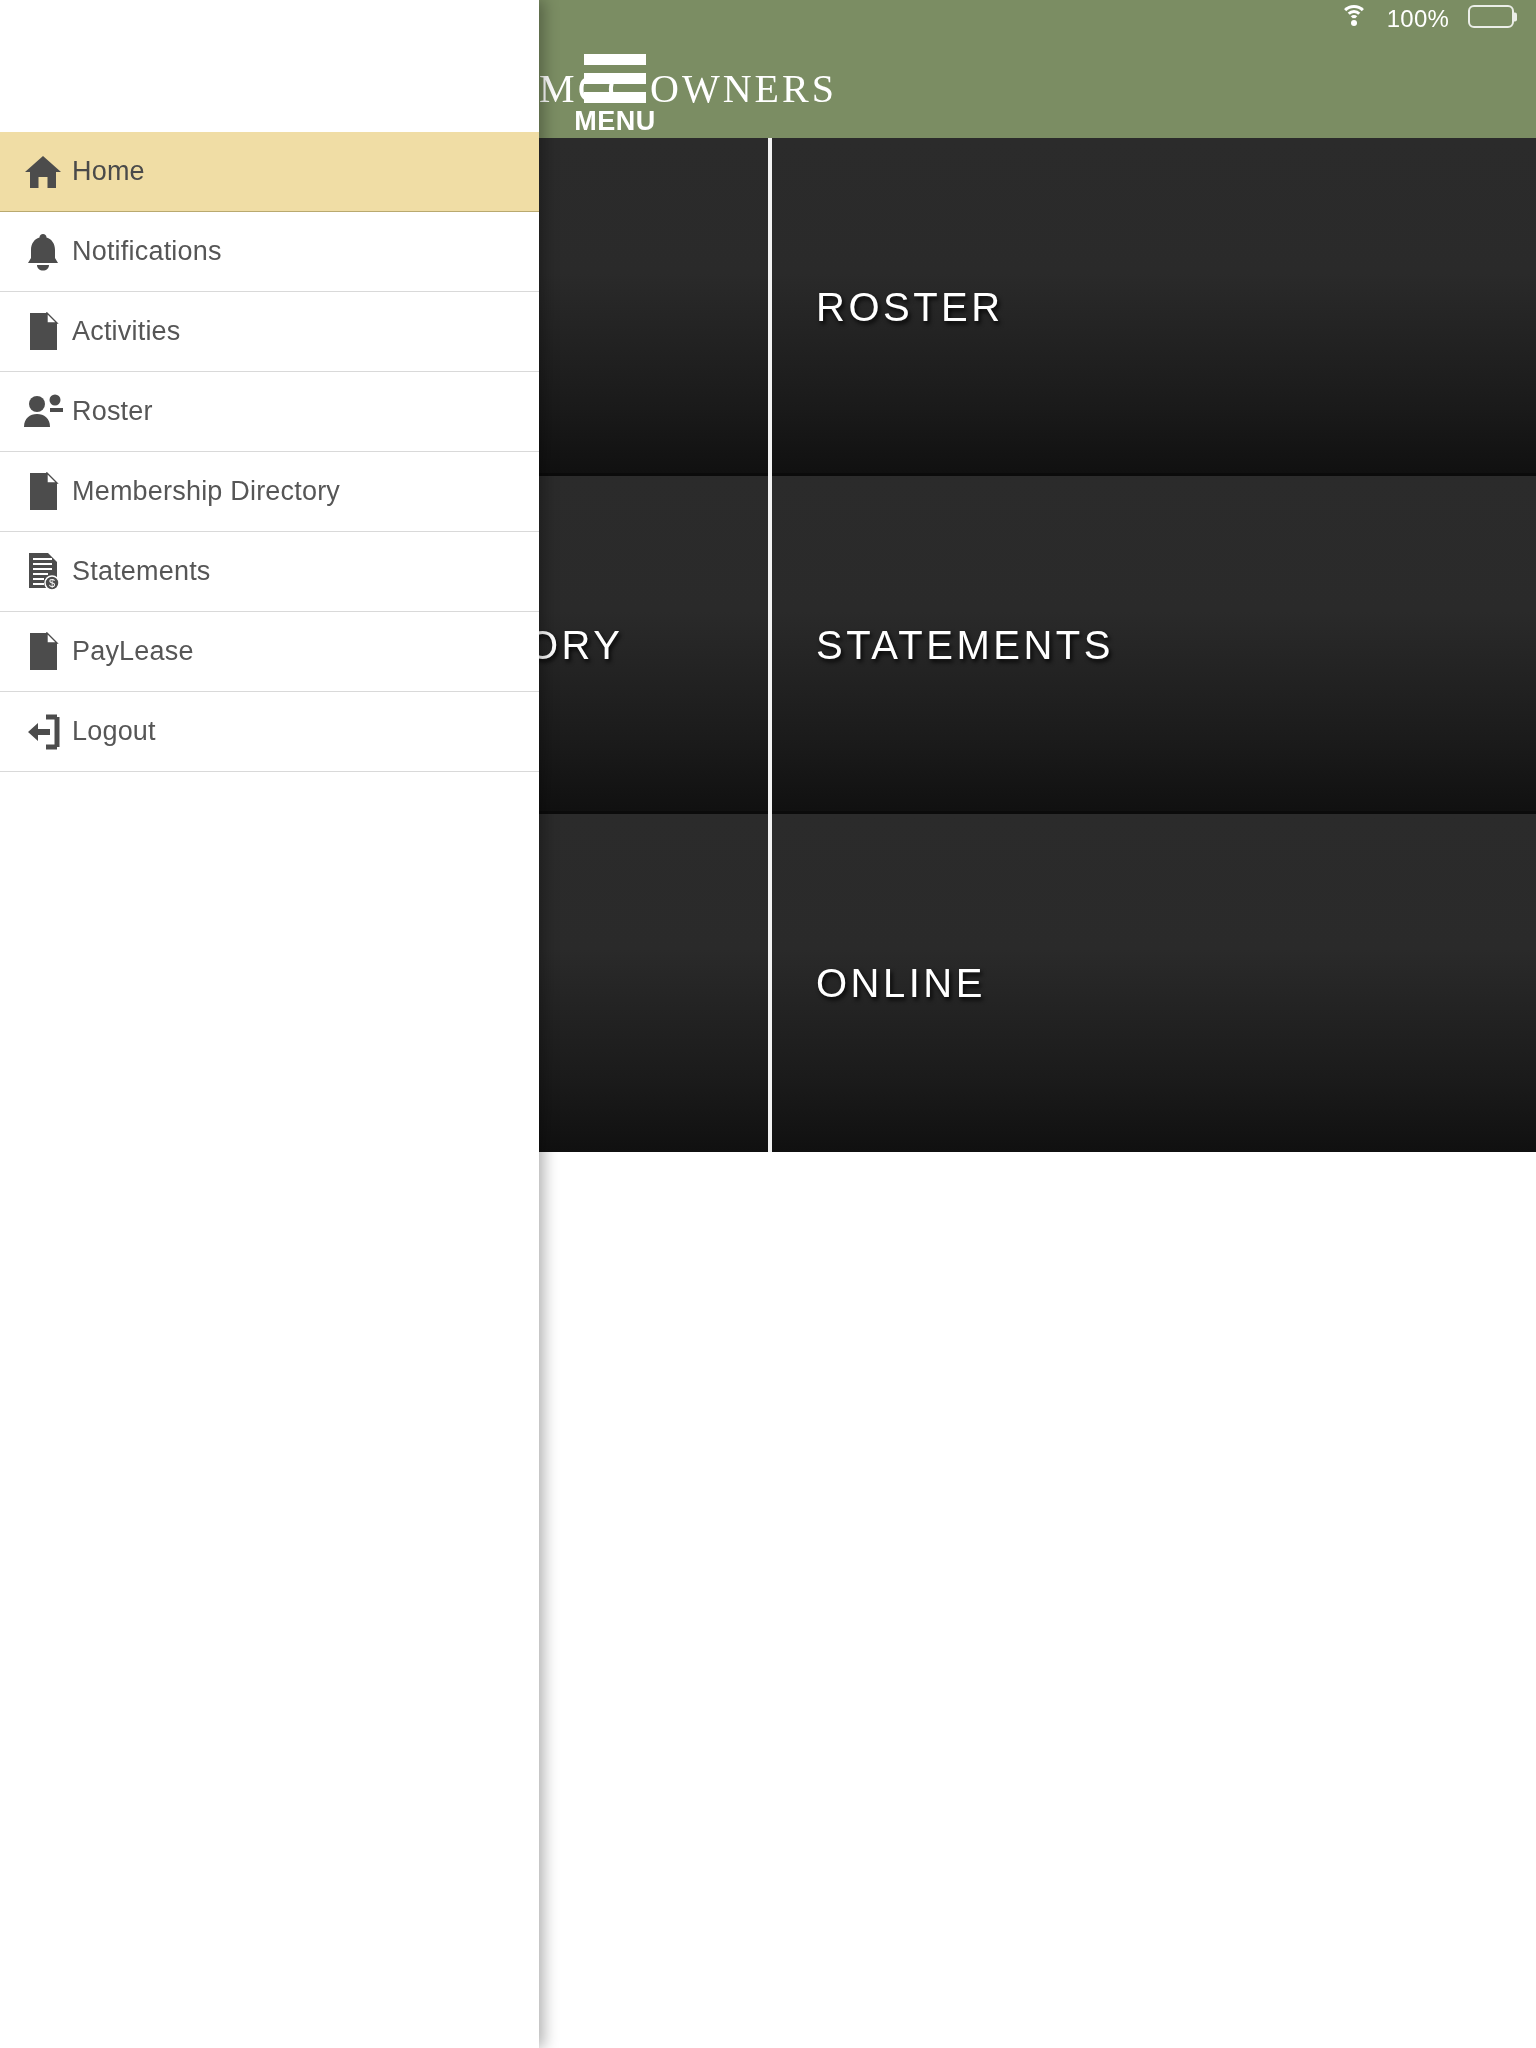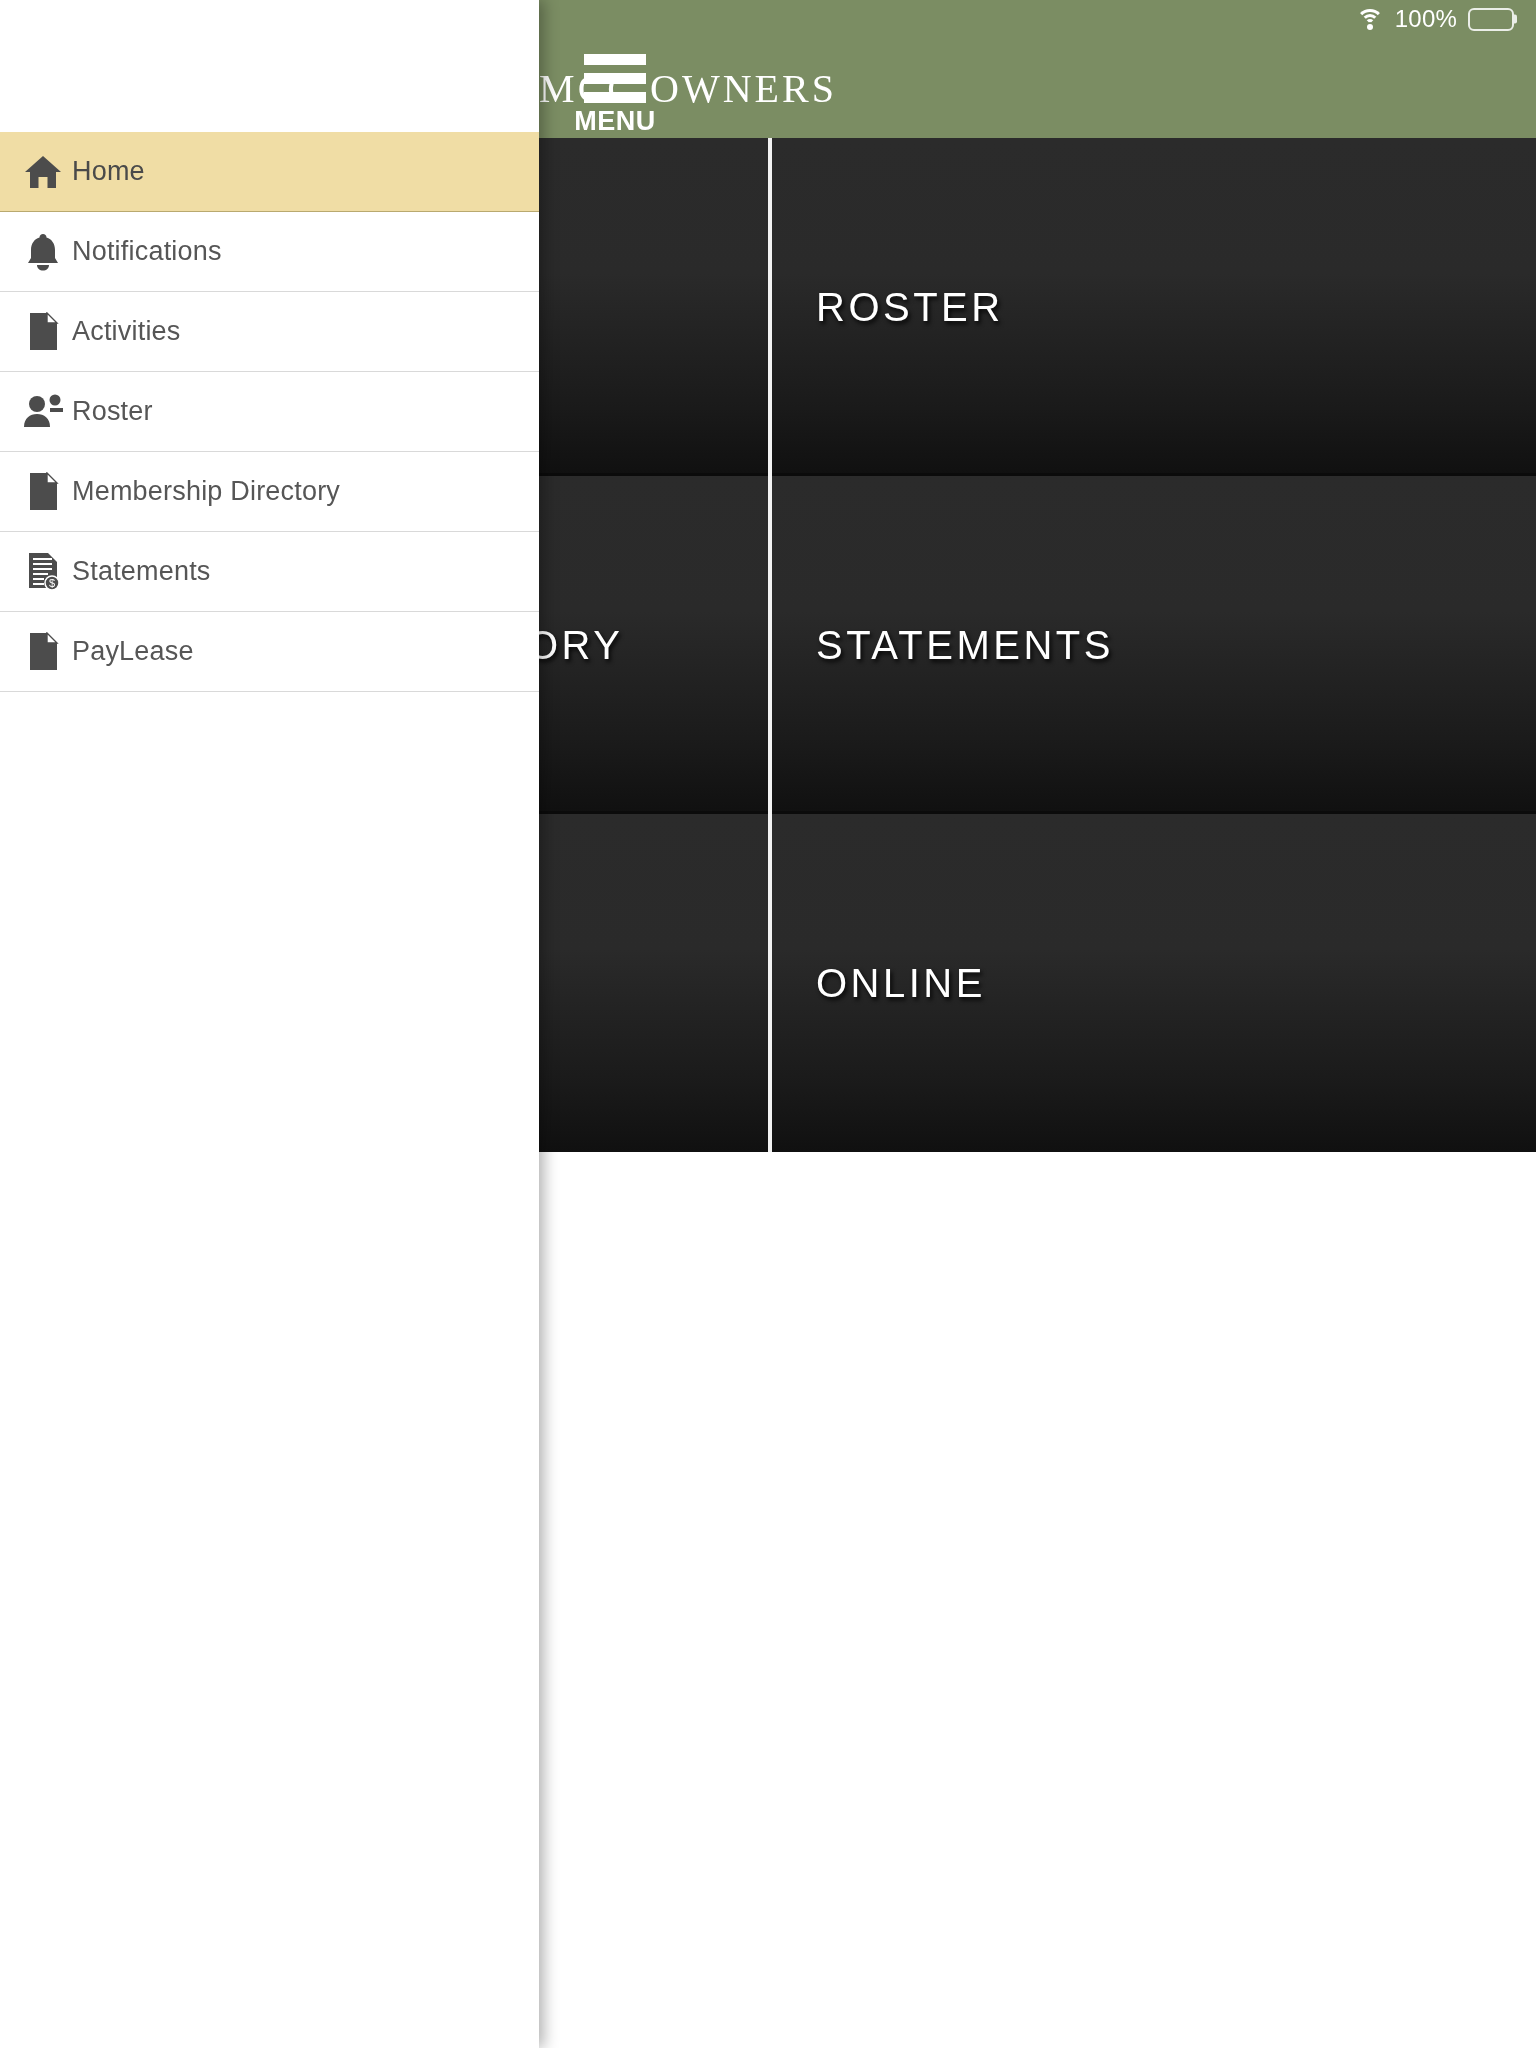--- a/index.html
+++ b/index.html
@@ -13,21 +13,21 @@
 
   
   #main { position:absolute; left:0; top:0; width:1536px; height:2048px; background:#ffffff; }
 
   
   #statusbar{
     position:absolute; left:0; top:0; width:1536px; height:38px;
     background:#7b8d63; display:flex; align-items:center; justify-content:flex-end;
     padding-right:22px;
   }
-  #statusbar .sb-right{ display:flex; align-items:center; gap:11px; }
+  #statusbar .sb-right{ display:flex; align-items:flex-start; gap:19px; }
   .wifi-icon{ width:28px; height:21px; position:relative; display:block; }
   .wifi-icon span{ position:absolute; left:50%; transform:translateX(-50%);
     border:3px solid #ffffff; border-bottom-color:transparent;
     border-left-color:transparent; border-right-color:transparent; border-radius:50%; }
   .wifi-icon .a1{ width:28px; height:28px; top:0; }
   .wifi-icon .a2{ width:18px; height:18px; top:5px; }
   .wifi-icon .a3{ width:9px;  height:9px;  top:10px; }
   .wifi-icon .dot{ position:absolute; left:50%; transform:translateX(-50%);
     bottom:0; width:6px; height:6px; background:#fff; border-radius:50%; border:none; }
   .batt-pct{ color:#ffffff; font-size:24px; letter-spacing:.2px; font-weight:400; }
@@ -294,17 +294,26 @@
     <div class="nav-item">
       <span class="nav-icon">
         <svg width="32" height="40" viewBox="0 0 32 40">
             <path fill="currentColor" d="M3 1 H20 L30 11 V38 H3 Z"></path>
             <path fill="#ffffff" stroke="currentColor" stroke-width="1.4" d="M20 1 V11 H30 Z"></path>
           </svg>
       </span>
       <span class="nav-label">PayLease</span>
     </div>
 
+    <div class="nav-item">
+      <span class="nav-icon">
+        <svg width="38" height="36" viewBox="0 0 38 36">
+          <path fill="none" stroke="currentColor" stroke-width="5" d="M33 3 H22 M33 3 V33 M33 33 H22"></path>
+          <path fill="currentColor" d="M14 9 L4 18 L14 27 L14 21 L26 21 L26 15 L14 15 Z"></path>
+        </svg>
+      </span>
+      <span class="nav-label">Logout</span>
+    </div>
 
     <div id="sidebar-rest"></div>
   </div>
 
 </div>
 
 </body></html>

